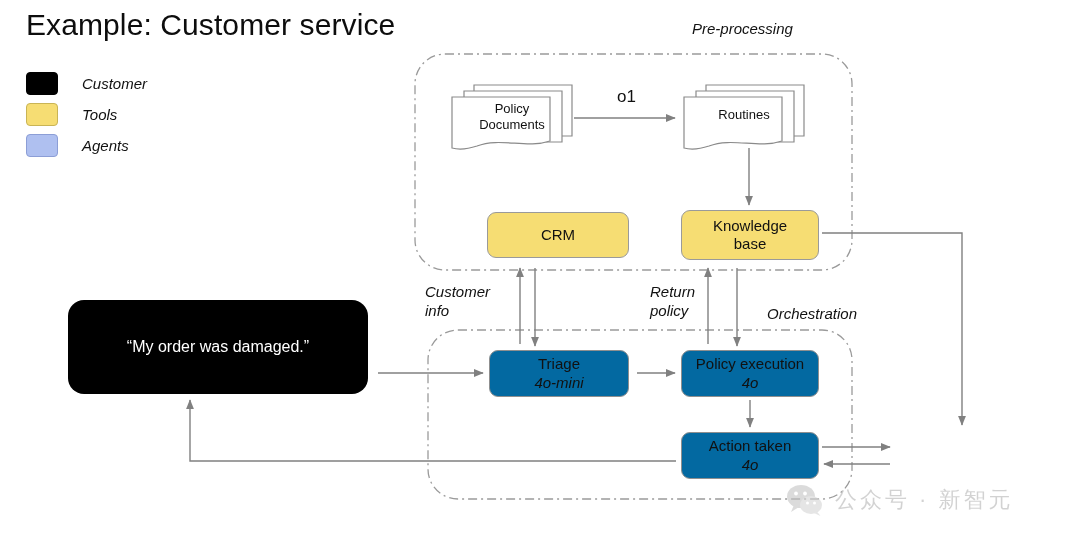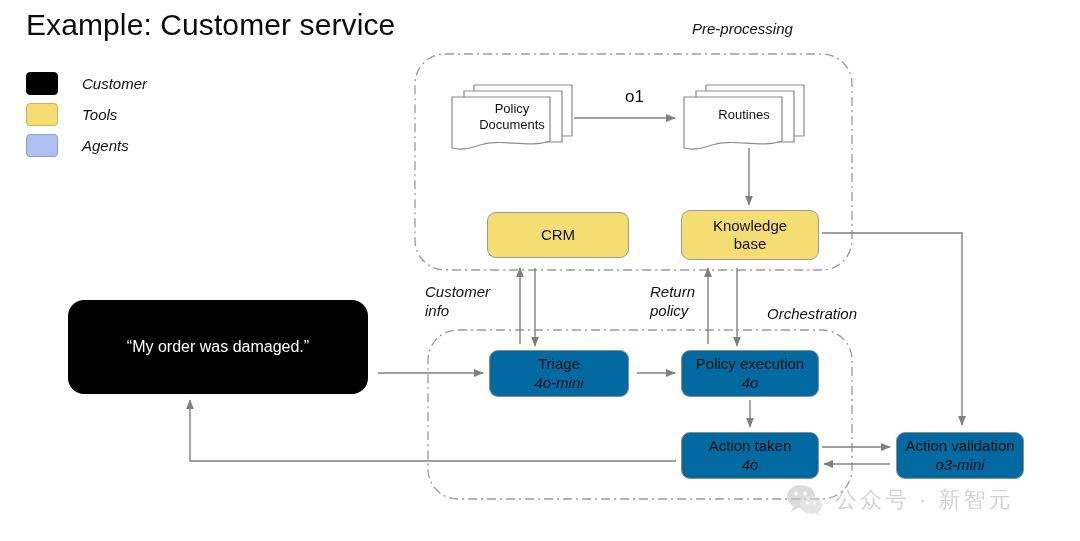--- a/index.html
+++ b/index.html
@@ -143,21 +143,21 @@
 
   
   .edge-label {
     position: absolute;
     font-size: 15px;
     color: #111111;
     white-space: nowrap;
     line-height: 1.25;
   }
   .edge-label.italic { font-style: italic; }
-  #edge-o1 { left: 617px; top: 86px; font-size: 17px; font-style: normal; margin-left: 8px; }
+  #edge-o1 { left: 617px; top: 86px; font-size: 17px; font-style: normal; }
   #edge-customer-info { left: 425px; top: 283px; }
   #edge-return-policy { left: 650px; top: 283px; }
 
   
   #watermark {
     position: absolute;
     left: 786px;
     top: 484px;
     display: flex;
     align-items: center;
@@ -295,24 +295,20 @@
   <div class="node agent" id="node-policy-exec">
     <span class="n-title">Policy execution</span>
     <span class="n-sub">4o</span>
   </div>
 
   <div class="node agent" id="node-action-taken">
     <span class="n-title">Action taken</span>
     <span class="n-sub">4o</span>
   </div>
 
-  <div class="node agent" id="node-action-valid">
-    <span class="n-title">Action validation</span>
-    <span class="n-sub">o3-mini</span>
-  </div>
 
   <div id="watermark">
     <svg width="40" height="32" viewBox="0 0 40 32">
       <ellipse cx="15" cy="12.5" rx="14" ry="11.5" fill="#c6c6c6"></ellipse>
       <path d="M 8 21 L 5 28 L 13 23 Z" fill="#c6c6c6"></path>
       <circle cx="10" cy="9.5" r="1.9" fill="#ffffff"></circle>
       <circle cx="19" cy="9.5" r="1.9" fill="#ffffff"></circle>
       <ellipse cx="25" cy="21" rx="11" ry="9" fill="#d6d6d6"></ellipse>
       <path d="M 31 27.5 L 34.5 32 L 28 29 Z" fill="#d6d6d6"></path>
       <circle cx="21.5" cy="19" r="1.5" fill="#ffffff"></circle>

